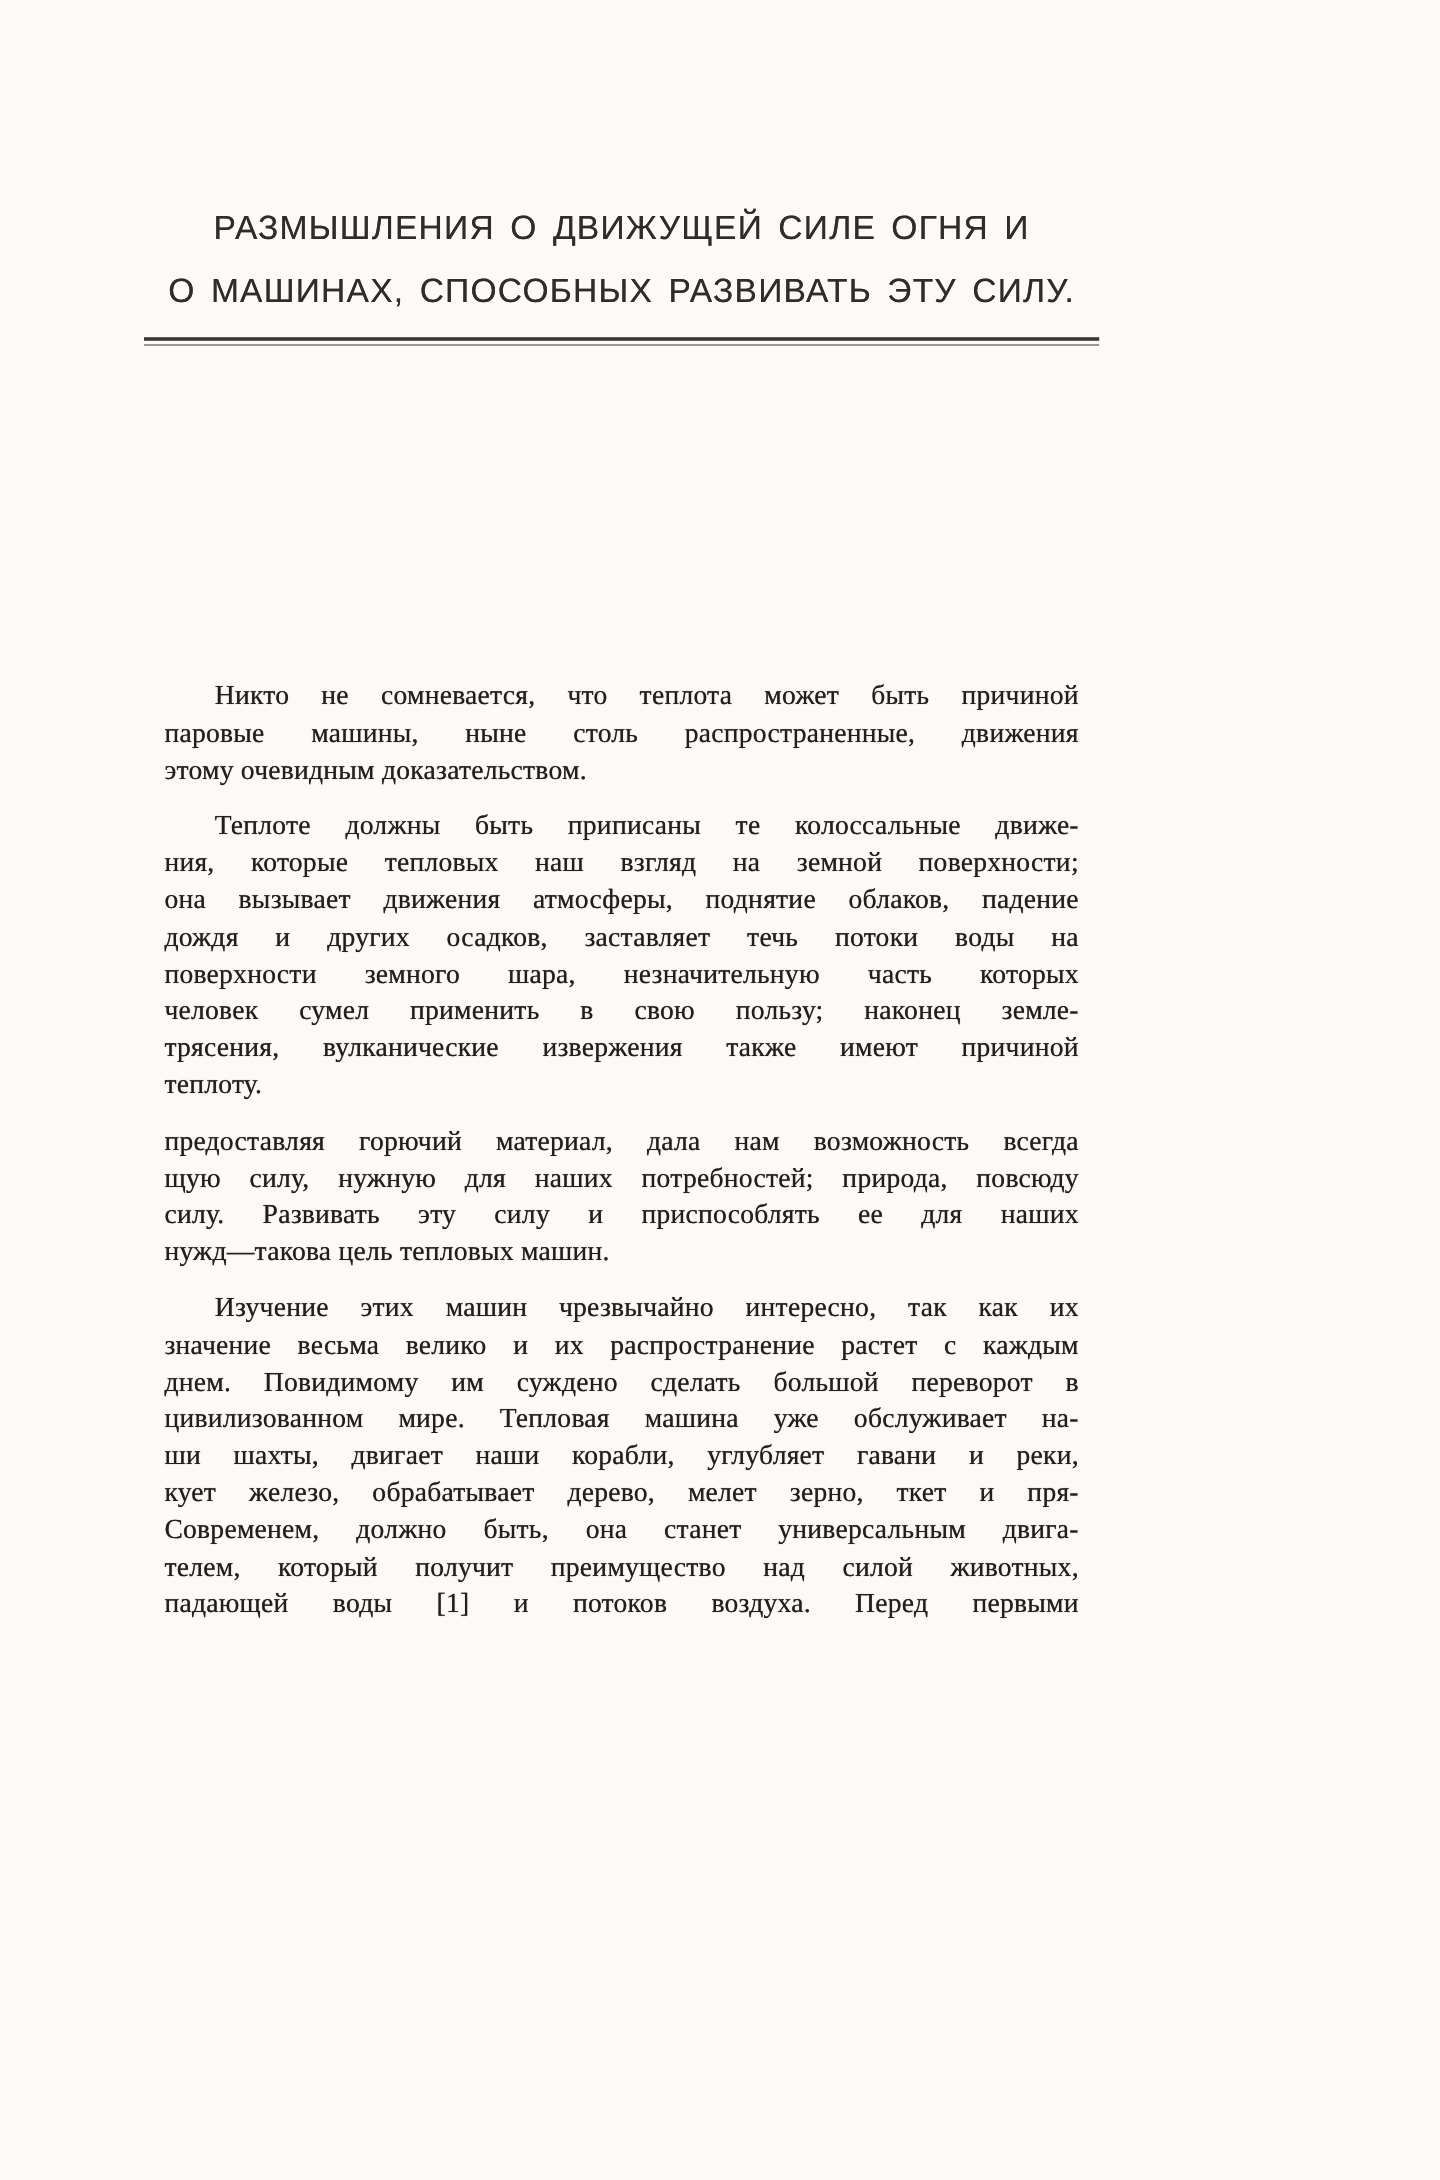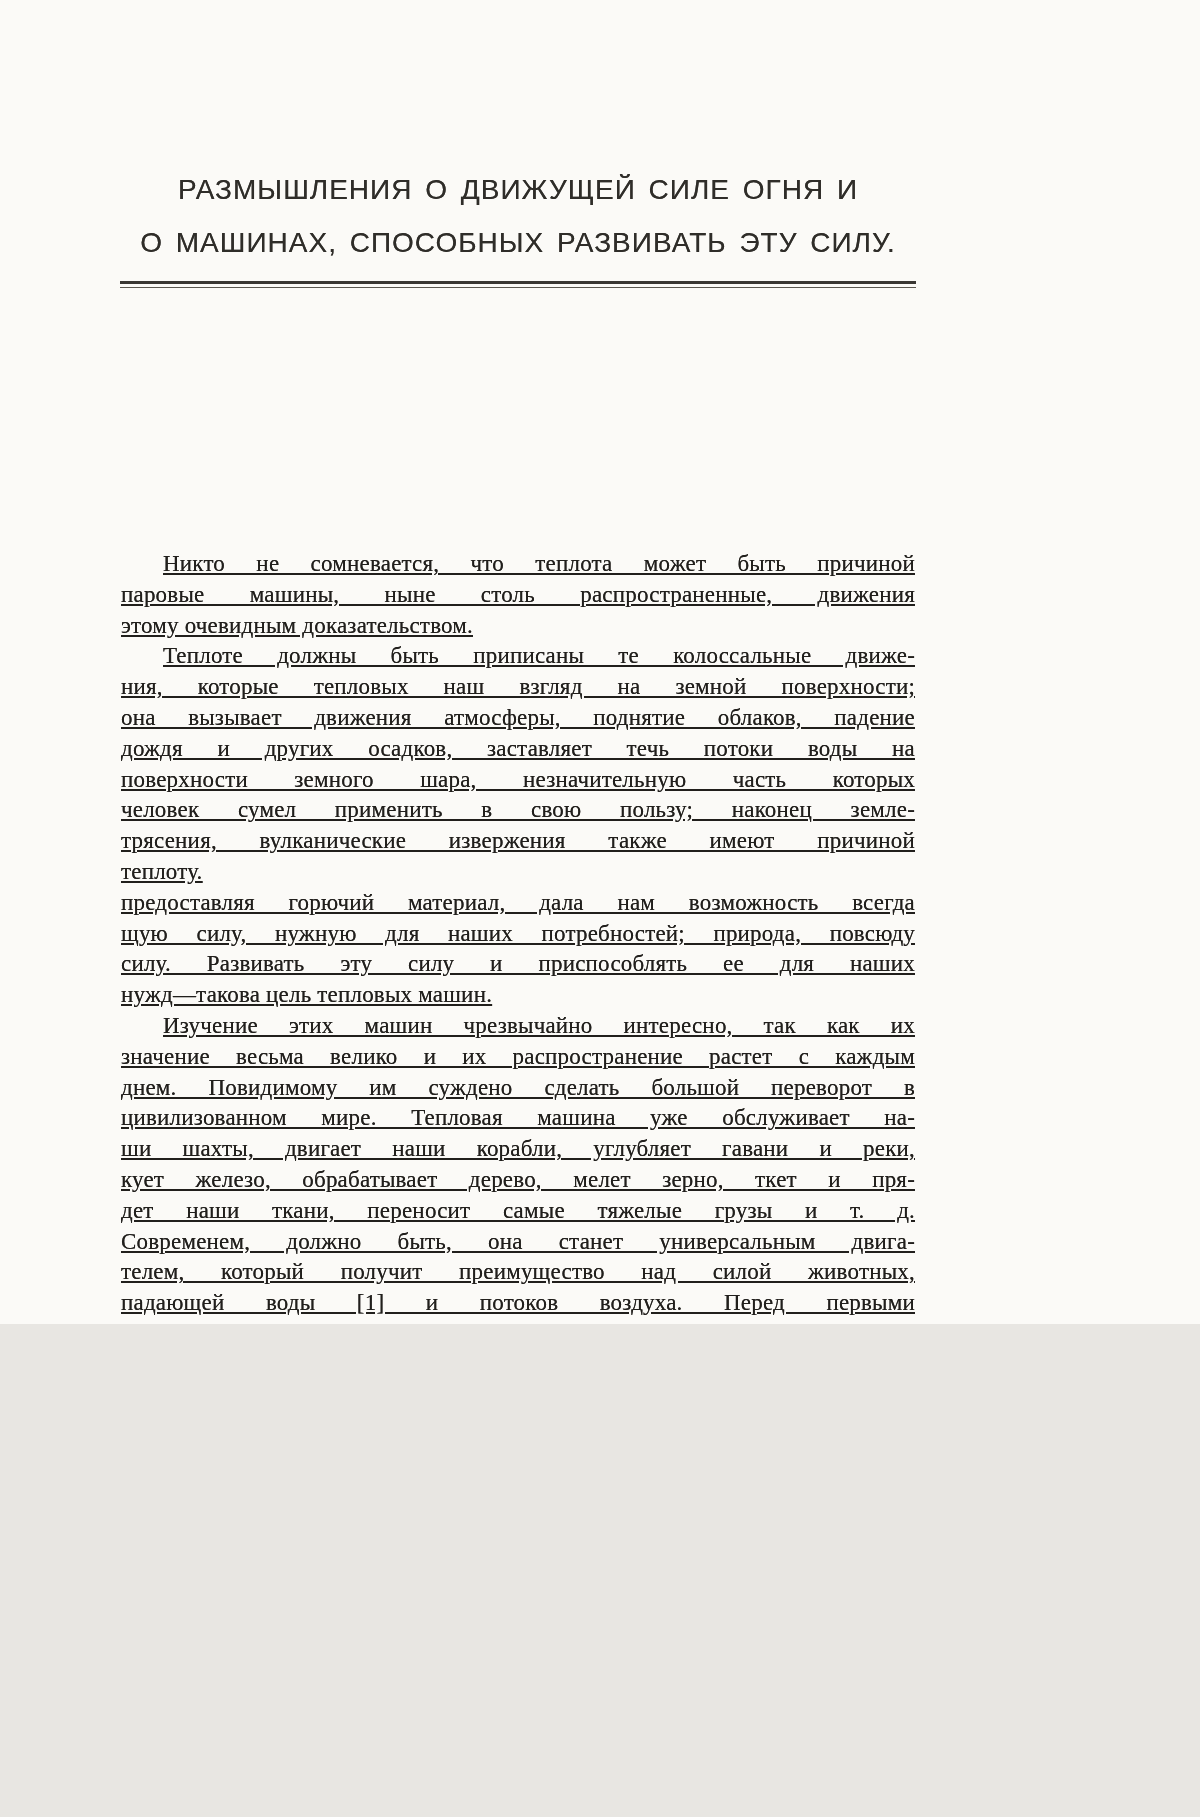--- a/index.html
+++ b/index.html
@@ -3,21 +3,21 @@
 <meta charset="utf-8">
 <style>
   html, body {
     margin: 0;
     padding: 0;
     background: #e8e6e2;
   }
   .page {
     position: relative;
     width: 1200px;
-    height: 1324px;
+    height: 1817px;
     margin: 0 auto;
     background: #fbfaf7;
     overflow: hidden;
     font-family: "Liberation Serif", serif;
   }
   .title-block {
     position: absolute;
     left: 120px;
     top: 163px;
     width: 796px;
@@ -50,23 +50,22 @@
     position: absolute;
     left: 121px;
     top: 549px;
     width: 794px;
     color: #211f1c;
     font-size: 23px;
     line-height: 30.8px;
     text-shadow: 0 0 0.6px rgba(33,31,28,0.85);
   }
   .para {
-    margin: 0;
+    margin: 16px;
     padding: 0;
-    text-decoration: underline;
   }
   .line {
     display: block;
     text-align: justify;
     text-align-last: justify;
     -moz-text-align-last: justify;
     letter-spacing: 0.2px;
   }
   .line.first {
     padding-left: 42px;
@@ -116,21 +115,20 @@
       <span class="line last">нужд—такова цель тепловых машин.</span>
     </p>
 
     <p class="para">
       <span class="line first">Изучение этих машин чрезвычайно интересно, так как их</span>
       <span class="line">значение весьма велико и их распространение растет с каждым</span>
       <span class="line">днем. Повидимому им суждено сделать большой переворот в</span>
       <span class="line">цивилизованном мире. Тепловая машина уже обслуживает на-</span>
       <span class="line">ши шахты, двигает наши корабли, углубляет гавани и реки,</span>
       <span class="line">кует железо, обрабатывает дерево, мелет зерно, ткет и пря-</span>
-      <span class="line">дет наши ткани, переносит самые тяжелые грузы и т. д.</span>
       <span class="line">Современем, должно быть, она станет универсальным двига-</span>
       <span class="line">телем, который получит преимущество над силой животных,</span>
       <span class="line">падающей воды [1] и потоков воздуха. Перед первыми</span>
     </p>
 
   </main>
 
 </div>
 
 </body></html>

